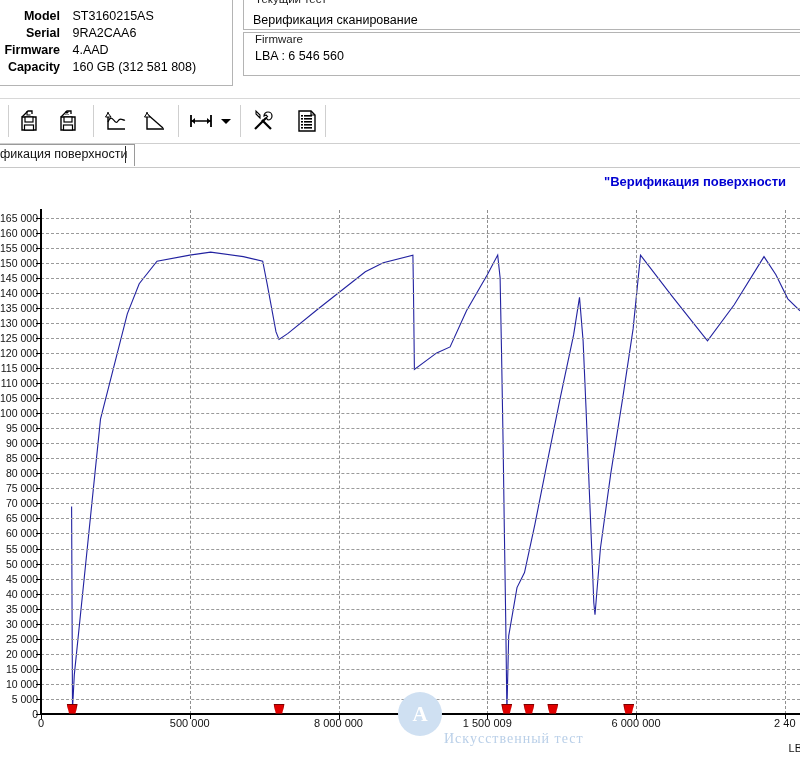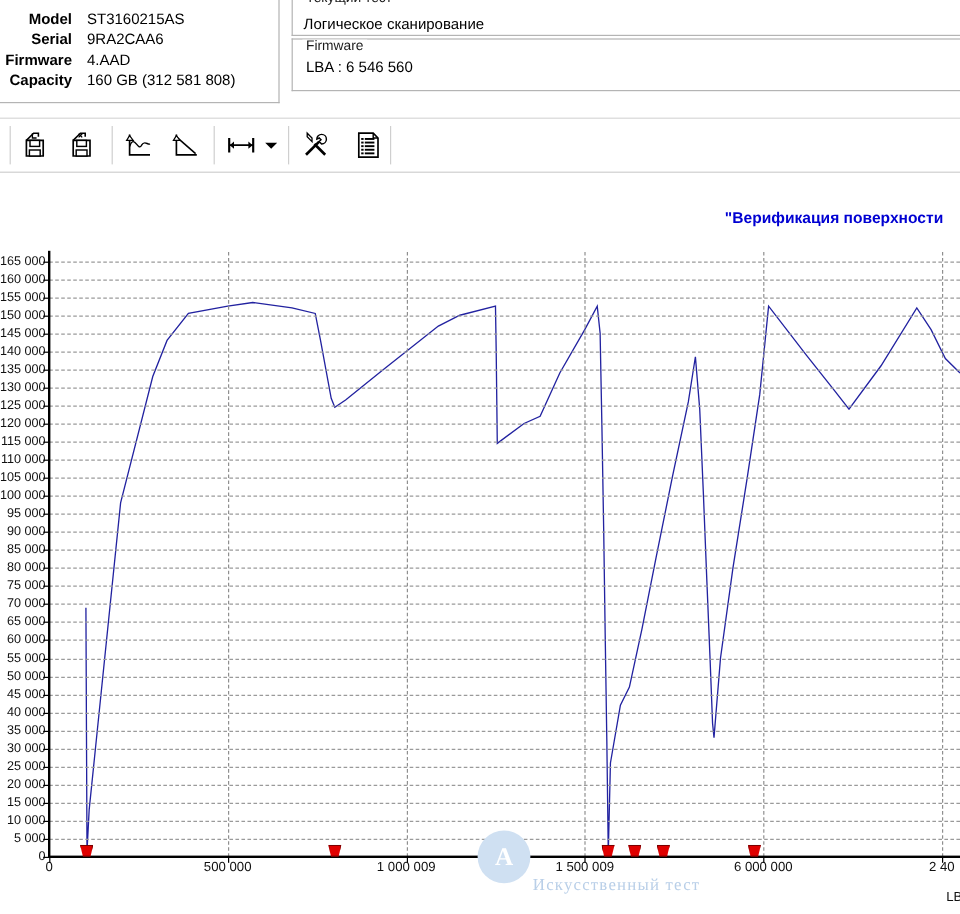--- a/index.html
+++ b/index.html
@@ -99,21 +99,21 @@
       <span class="k" style="width:62px;">Firmware</span>
       <span class="v" style="margin-left:9px;">4.AAD</span>
     </div>
     <div class="kv" style="left:-2px;top:60px;">
       <span class="k" style="width:62px;">Capacity</span>
       <span class="v" style="margin-left:9px;">160 GB (312 581 808)</span>
     </div>
 
     <div class="panel-mid"></div>
     <div class="panel-mid-cap">Текущий тест</div>
-    <div class="panel-mid-val">Логическое сканирование</div>
+    <div class="panel-mid-val">Верификация сканирование</div>
 
     <div class="panel-op"></div>
     <div class="panel-op-cap">Firmware</div>
     <div class="panel-op-val">LBA : 6 546 560</div>
   </div>
 
   <div class="toolbar">
     <div class="tb-sep" style="left:8px;"></div>
     <div class="tb-sep" style="left:93px;"></div>
     <div class="tb-sep" style="left:178px;"></div>
@@ -192,20 +192,26 @@
             <rect x="9" y="12" width="8" height="1.6"></rect>
           <rect x="6" y="15" width="2" height="1.6"></rect>
             <rect x="9" y="15" width="8" height="1.6"></rect>
           <rect x="6" y="18" width="2" height="1.6"></rect>
             <rect x="9" y="18" width="8" height="1.6"></rect>
         </g>
       </svg>
     </div>
   </div>
 
+  <div class="tabbar">
+    <div class="tab">
+      <span>фикация поверхности</span>
+    </div>
+    <div class="tab-caret"></div>
+  </div>
 
   <div class="chart-wrap">
     <div class="chart-title">"Верификация поверхности</div>
 
     <div class="plot" id="plot">
       <svg id="plot-svg" width="759" height="504" style="position:absolute;left:0;top:0;">
           <polyline points="30.6,296.4 31.5,499.5 33.3,464.9 59.5,209.1 86.3,103.8 98.2,73.7 116.0,51.2 148.8,45.1 169.6,42.1 202.3,46.6 221.7,51.2 226.1,73.7 235.0,121.9 238.0,129.4 247.0,123.4 276.7,99.3 324.3,61.7 342.2,52.7 371.9,45.1 372.5,82.7 373.4,159.5 395.7,142.9 409.1,136.9 425.5,100.8 446.3,64.7 456.7,45.1 459.1,67.7 460.6,145.9 462.1,233.2 463.3,317.4 464.7,407.7 465.9,501.0 467.7,425.8 476.0,377.6 483.5,362.6 493.9,314.4 505.8,254.3 519.2,188.1 532.6,124.9 538.5,87.3 542.1,130.9 545.1,200.1 548.1,275.3 550.7,338.5 552.8,392.7 554.0,404.7 559.4,338.5 569.8,263.3 581.7,188.1 592.1,118.9 599.5,45.1 630.8,85.8 654.6,115.8 666.5,130.9 693.2,94.8 723.0,46.6 734.9,64.7 746.8,88.8 759.0,100.8" fill="none" stroke="#2222a0" stroke-width="1.1"></polyline>
         </svg>
     <div class="gl-h" style="top: 488.955px;"></div>
         <div class="gl-h" style="top: 473.91px;"></div>
@@ -281,21 +287,21 @@
         <div class="ylab" style="top: 52.6567px;">150 000</div>
         <div class="ylab" style="top: 37.6119px;">155 000</div>
         <div class="ylab" style="top: 22.5672px;">160 000</div>
         <div class="ylab" style="top: 7.52239px;">165 000</div>
       </div>
     <div class="axis-y"></div>
     <div class="axis-x"></div>
     <div class="xlabels" id="xlabels">
         <div class="xlab" style="left: 41px;">0</div>
         <div class="xlab" style="left: 189.765px;">500 000</div>
-        <div class="xlab" style="left: 338.53px;">1 000 009</div>
+        <div class="xlab" style="left: 338.53px;">8 000 000</div>
         <div class="xlab" style="left: 487.296px;">1 500 009</div>
         <div class="xlab" style="left: 636.061px;">6 000 000</div>
         <div class="xlab" style="left: 784.826px;">2 40</div>
       </div>
     <div id="markers">
         <div class="marker" style="left: 72.2407px; top: 536px;"></div>
         <div class="marker" style="left: 279.024px; top: 536px;"></div>
         <div class="marker" style="left: 412.913px; top: 536px;"></div>
         <div class="marker" style="left: 506.635px; top: 536px;"></div>
         <div class="marker" style="left: 528.95px; top: 536px;"></div>

